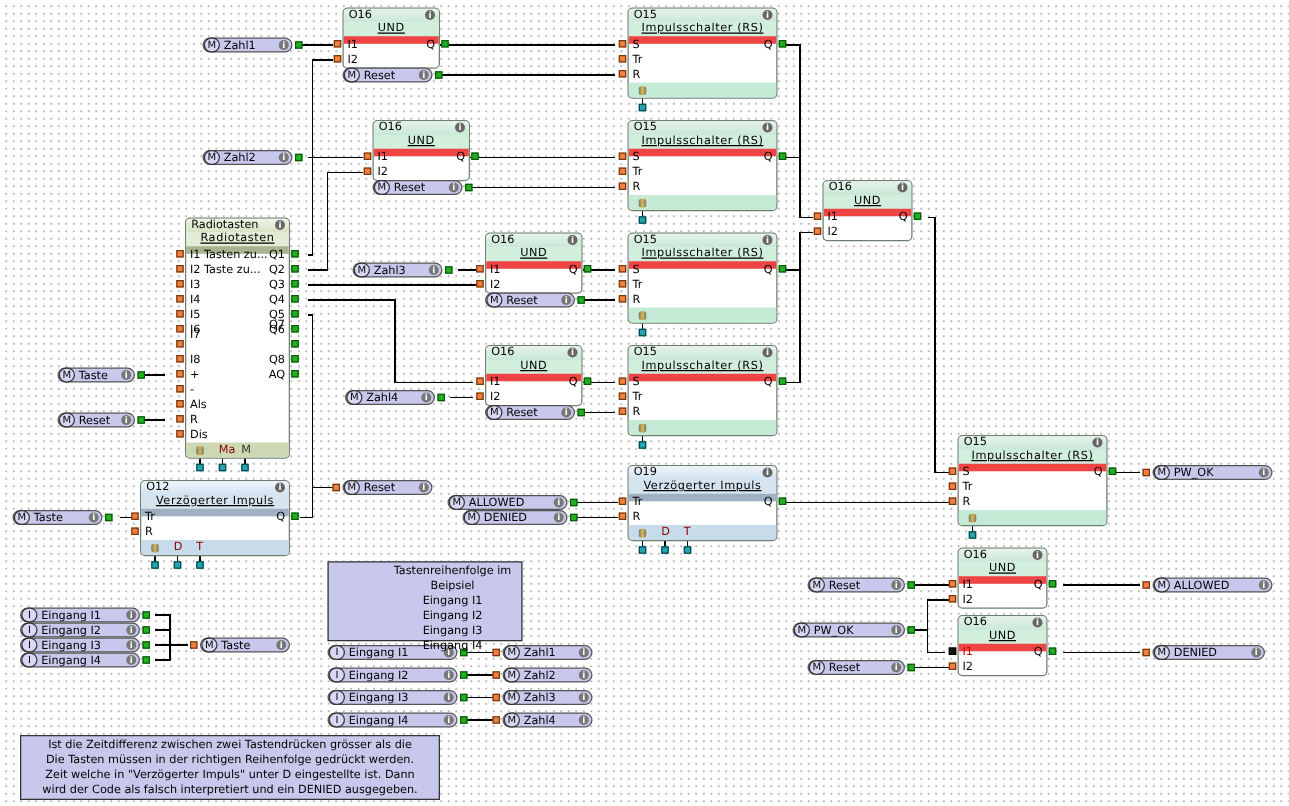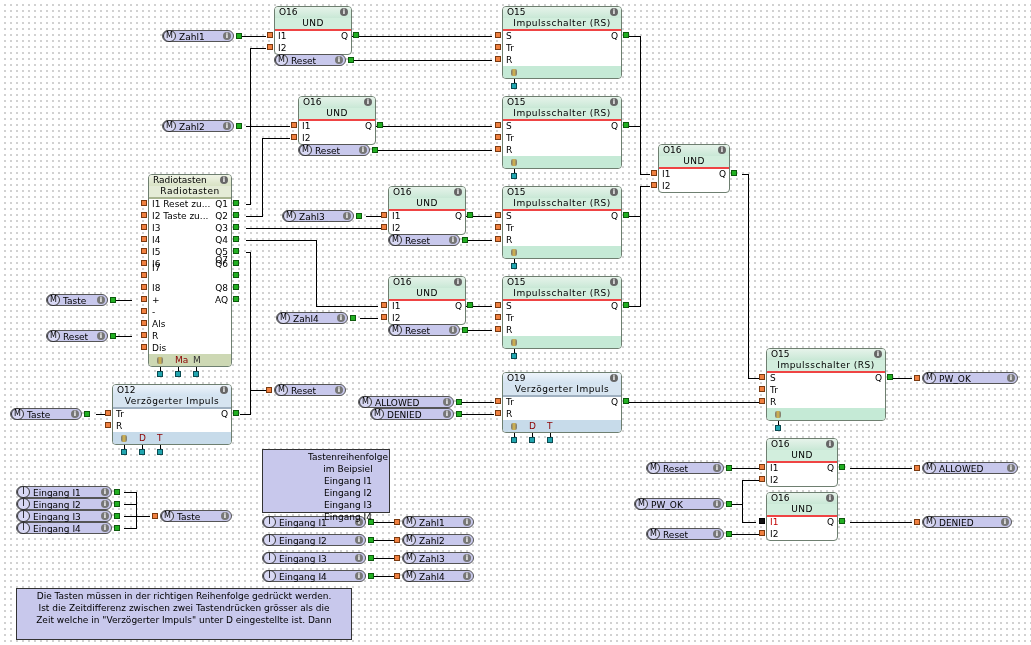--- a/index.html
+++ b/index.html
@@ -4,21 +4,21 @@
 <style>
   html,body{margin:0;padding:0;}
   body{width:1031px;height:645px;position:relative;overflow:hidden;
     background-color:#ffffff;
     background-image:radial-gradient(circle,#b8b8b8 0.6px,transparent 0.9px);
     background-size:6px 6px;background-position:2px 2px;
     font-family:"DejaVu Sans",sans-serif;font-size:10px;color:#000;}
   #wires{position:absolute;left:0;top:0;width:1031px;height:645px;}
   .blk{position:absolute;border:1px solid #6e7f70;border-radius:4px;background:#fff;box-sizing:border-box;}
   .blk .hd{height:11px;line-height:11px;padding-left:4px;background:linear-gradient(#e6f3ea,#c9e8d6);border-radius:3px 3px 0 0;font-size:9px;position:relative;}
-  .blk .sub{height:11px;line-height:11px;text-align:center;font-size:9px;background:#d2eedd;border-bottom:2px solid #ef4444;letter-spacing:.5px;}
+  .blk .sub{height:11px;line-height:11px;text-align:center;font-size:9px;background:#d2eedd;border-bottom:6px solid #ef4444;letter-spacing:.5px;text-decoration:underline;}
   .blk .info{position:absolute;right:3px;top:1px;width:8px;height:8px;border-radius:50%;background:#666;color:#fff;font-size:7px;line-height:8px;text-align:center;font-weight:bold;}
   .blk .ft{position:absolute;left:0;right:0;bottom:0;height:12px;background:#c5ead6;border-radius:0 0 3px 3px;}
   .blk.blue .hd{background:linear-gradient(#eef4fb,#d2e2f0);}
   .blk.blue .sub{background:#d6e4f0;border-bottom-color:#9fb0c0;}
   .blk.blue .ft{background:#c7dbea;}
   .blk.olive .hd{background:linear-gradient(#f0f4e6,#d8e2c4);}
   .blk.olive .sub{background:#e4ebd6;border-bottom-color:#a8b490;}
   .blk.olive .ft{background:#cdd8b4;}
   .pin{position:absolute;font-size:9px;line-height:12px;height:12px;white-space:nowrap;}
   .pin.red{color:#c00000;}
@@ -257,21 +257,21 @@
       <div class="pin red" style="left: 3px; top: 23px;">I1</div>
       <div class="pin" style="left: 3px; top: 35px;">I2</div>
       <div class="pin" style="right: 3px; top: 23px;">Q</div>
     </div>
     <div class="cneg" style="left: 759px; top: 518px;"></div>
     <div class="cin" style="left: 759px; top: 530px;"></div>
     <div class="cout" style="left: 839px; top: 518px;"></div>
     <div class="blk olive" style="left: 148px; top: 174px; width: 84px; height: 193px;">
       <div class="hd"><span>Radiotasten</span><span class="info">i</span></div>
       <div class="sub">Radiotasten</div>
-      <div class="pin" style="left: 3px; top: 23px;">I1 Reset zu...</div>
+      <div class="pin" style="left: 3px; top: 23px;">I1 Tasten zu...</div>
       <div class="pin" style="left: 3px; top: 35px;">I2 Taste zu...</div>
       <div class="pin" style="left: 3px; top: 47px;">I3</div>
       <div class="pin" style="left: 3px; top: 59px;">I4</div>
       <div class="pin" style="left: 3px; top: 71px;">I5</div>
       <div class="pin" style="left: 3px; top: 83px;">I6</div>
       <div class="pin" style="left: 3px; top: 87px;">I7</div>
       <div class="pin" style="left: 3px; top: 107px;">I8</div>
       <div class="pin" style="left: 3px; top: 119px;">+</div>
       <div class="pin" style="left: 3px; top: 131px;">-</div>
       <div class="pin" style="left: 3px; top: 143px;">Als</div>
@@ -546,24 +546,25 @@
     </div>
     <div class="cout" style="left: 368px; top: 555px;"></div>
     <div class="flag" style="left: 262px; top: 570px; width: 104px;">
       <span class="m">I</span>
       <span class="t">Eingang I4</span>
       <span class="i">i</span>
     </div>
     <div class="cout" style="left: 368px; top: 573px;"></div>
   </div>
 
-<div class="note" style="left:262px;top:449px;width:128px;height:64px;padding-top:1px;padding-left:44px;">
+<div class="note" style="left:262px;top:449px;width:156px;height:64px;padding-top:1px;padding-left:44px;">
   <div>Tastenreihenfolge im Beipsiel</div>
   <div>Eingang I1</div>
   <div>Eingang I2</div>
   <div>Eingang I3</div>
   <div>Eingang I4</div>
 </div>
 <div class="note" style="left:16px;top:588px;width:336px;height:52px;padding-top:1px;">
+  <div>Ist die Zeitdifferenz zwischen zwei Tastendrücken grösser als die</div>
   <div>Die Tasten müssen in der richtigen Reihenfolge gedrückt werden.</div>
-  <div>Ist die Zeitdifferenz zwischen zwei Tastendrücken grösser als die</div>
   <div>Zeit welche in "Verzögerter Impuls" unter D eingestellte ist. Dann</div>
+  <div>wird der Code als falsch interpretiert und ein DENIED ausgegeben.</div>
 </div>
 
 </body></html>

